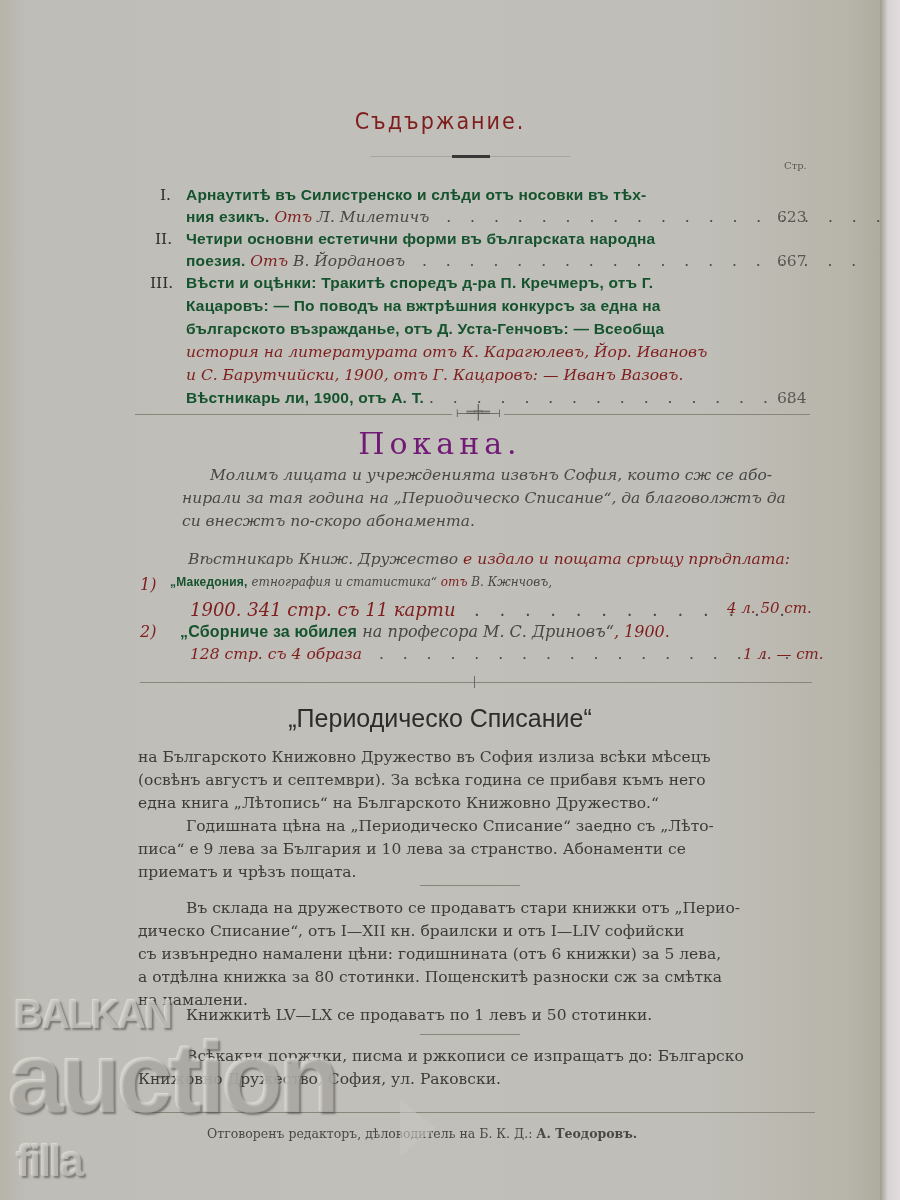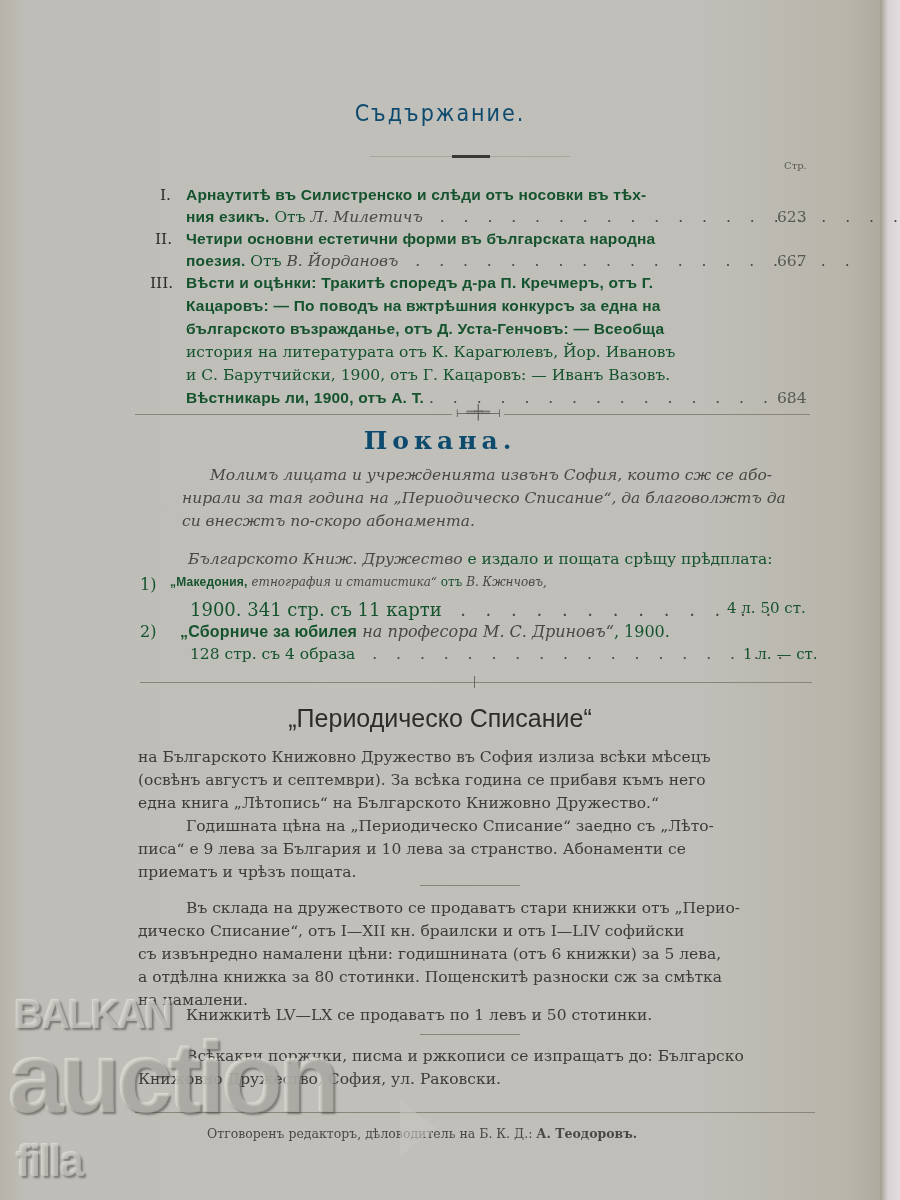--- a/index.html
+++ b/index.html
@@ -12,39 +12,39 @@
   .page {
     position: absolute; left: 0; top: 0; width: 880px; height: 1200px;
     background: linear-gradient(90deg, #b7b3a9 0%, #bebdb7 3%, #c1bfba 40%, #bfbeb8 80%, #b8b5aa 96%, #aeab9f 100%);
   }
   .right-edge {
     position: absolute; left: 880px; top: 0; width: 20px; height: 1200px;
     background: linear-gradient(90deg, #9f9d8e, #d7d3d3 40%, #e2dcde);
   }
   .abs { position: absolute; }
   .title {
-    left: 0; width: 880px; top: 100px; text-align: center;
-    font-size: 23px; letter-spacing: 2px; color: #0c4a6e;
+    left: 0; width: 880px; top: 108px; text-align: center;
+    font-size: 23px; letter-spacing: 2px; color: #7f1d1d;
     font-family: "DejaVu Sans Condensed", "DejaVu Sans", sans-serif;
     font-stretch: condensed;
   }
   .title-dash { left: 452px; top: 155px; width: 38px; height: 3px; background: #3a3836; }
   .title-dash-line { left: 370px; top: 156px; width: 200px; height: 1px; background: #a8a59e; }
   .str-label { left: 784px; top: 160px; font-size: 10px; color: #5b5955; }
   .toc-row { font-size: 15.5px; line-height: 22px; white-space: nowrap; }
   .b { font-family: "Liberation Sans", sans-serif; font-weight: bold; font-stretch: condensed; color: #14532d; letter-spacing: 0.2px; }
   .i { font-style: italic; color: #4a4845; }
-  .r { color: #14532d; }
+  .r { color: #7f1d1d; font-style: italic; }
   .dots { color: #4a4845; letter-spacing: 7px; }
   .pg { color: #5a5855; }
   .rule { height: 1px; background: #888579; }
   .ornament { font-size: 14px; color: #5a5855; letter-spacing: -1px; }
   .heading2 {
-    left: 0; width: 880px; text-align: center; font-size: 25px; font-weight: bold;
-    letter-spacing: 5px; color: #0c4a6e;
+    left: 0; width: 880px; text-align: center; font-size: 30px; font-weight: normal;
+    letter-spacing: 5px; color: #701a75;
   }
   .italic-para { font-style: italic; font-size: 15.5px; line-height: 23px; color: #4a4845; }
   .heading3 {
     left: 0; width: 880px; text-align: center; font-size: 25px; color: #2e2c2a;
     font-family: "Liberation Sans Narrow", "Liberation Sans", sans-serif; font-stretch: condensed;
   }
   .para { font-size: 15.5px; line-height: 23px; color: #3e3c39; text-align: justify; }
   .short-rule { height: 1px; background: #888579; }
   .footer { font-size: 12.5px; color: #4a4845; }
   .wm {
@@ -94,21 +94,21 @@
 
 <div class="abs rule" style="left:135px; top:414px; width:675px;"></div>
 <div class="abs ornament" style="left:452px; top:404px; background:#c0beb8; padding:0 4px;">⟝═╪═⟞</div>
 
 <div class="abs heading2" style="top:426px;">Покана.</div>
 <div class="abs italic-para" style="left:210px; top:464px;">Молимъ лицата и учрежденията извънъ София, които сж се або-</div>
 <div class="abs italic-para" style="left:182px; top:487px;">нирали за тая година на „Периодическо Списание“, да благоволжтъ да</div>
 <div class="abs italic-para" style="left:182px; top:510px;">си внесжтъ по-скоро абонамента.</div>
 
 <div class="abs" style="left:188px; top:550px; font-size:15.5px;">
-  <span class="i">Българското Книж. Дружество</span><span class="r"> е издало и пощата срѣщу прѣдплата:</span>
+  <span class="i">Вѣстникарь Книж. Дружество</span><span class="r"> е издало и пощата срѣщу прѣдплата:</span>
 </div>
 
 <div class="abs r" style="left:140px; top:575px; font-size:16px;">1)</div>
 <div class="abs" style="left:170px; top:575px; font-size:12px; white-space:nowrap;">
   <span class="b">„Македония,</span><span class="i"> етнография и статистика“</span><span class="r"> отъ </span><span class="i">В. Кжнчовъ,</span>
 </div>
 <div class="abs" style="left:190px; top:599px; font-size:18px; white-space:nowrap;">
   <span class="r">1900. 341 стр. съ 11 карти</span>
   <span class="dots">&nbsp;. . . . . . . . . . . . .</span>
 </div>

